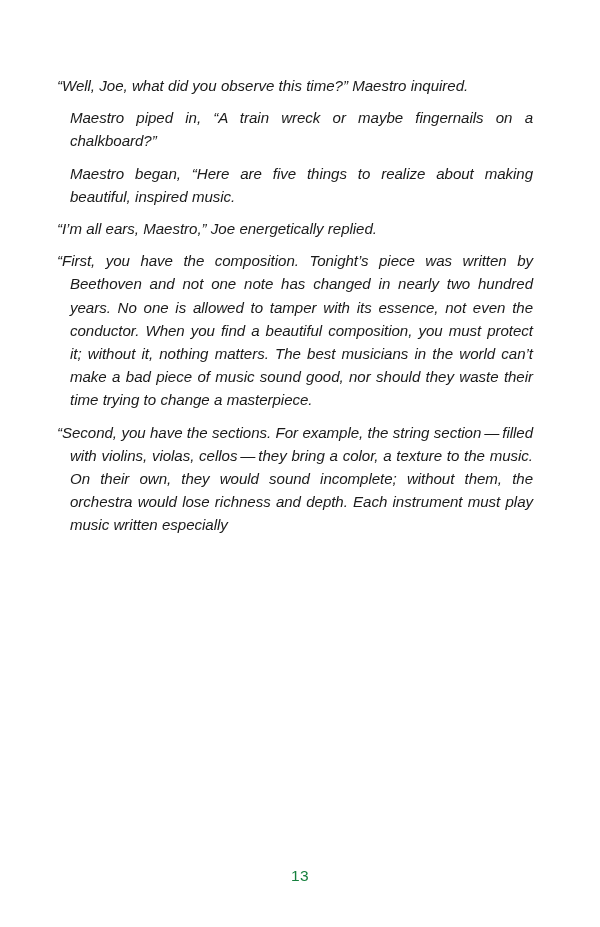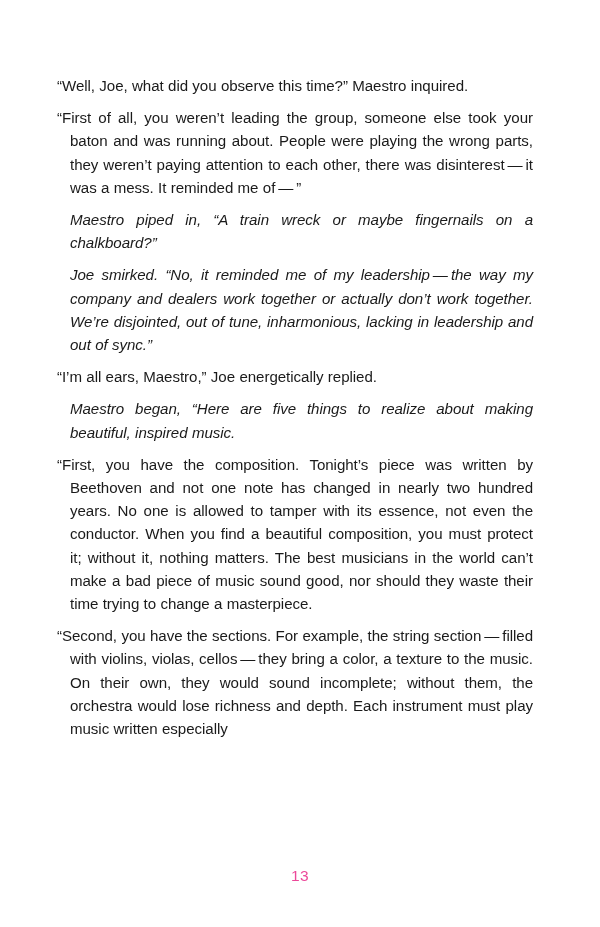--- a/index.html
+++ b/index.html
@@ -42,51 +42,50 @@
     -webkit-hyphens: none;
   }
 
   .para:last-child {
     margin-bottom: 12px;
   }
 
   
   .para.hang {
     text-indent: -13px;
+    font-style: italic;
   }
 
   
   .para.flush {
     text-indent: 0;
     font-style: italic;
   }
 
   .page-number {
     position: absolute;
     left: 0;
     right: 0;
     top: 866px;
     text-align: center;
     font-size: 15.5px;
     line-height: 20px;
-    color: #ec4899;
+    color: #15803d;
     letter-spacing: 0.4px;
   }
 </style>
 </head>
 <body>
 
 <div class="page">
 
   <div class="text-column">
     <p class="para hang">“Well, Joe, what did you observe this time?” Maestro inquired.</p>
-    <p class="para hang">“First of all, you weren’t leading the group, someone else took your baton and was running about. People were playing the wrong parts, they weren’t paying attention to each other, there was disinterest — it was a mess. It reminded me of — ”</p>
     <p class="para flush">Maestro piped in, “A train wreck or maybe fingernails on a chalkboard?”</p>
-    <p class="para flush">Joe smirked. “No, it reminded me of my leadership — the way my company and dealers work together or actually don’t work together. We’re disjointed, out of tune, inharmonious, lacking in leadership and out of sync.”</p>
+    <p class="para flush">Maestro began, “Here are five things to realize about making beautiful, inspired music.</p>
     <p class="para hang">“I’m all ears, Maestro,” Joe energetically replied.</p>
-    <p class="para flush">Maestro began, “Here are five things to realize about making beautiful, inspired music.</p>
     <p class="para hang">“First, you have the composition. Tonight’s piece was written by Beethoven and not one note has changed in nearly two hundred years. No one is allowed to tamper with its essence, not even the conductor. When you find a beautiful composition, you must protect it; without it, nothing matters. The best musicians in the world can’t make a bad piece of music sound good, nor should they waste their time trying to change a masterpiece.</p>
     <p class="para hang">“Second, you have the sections. For example, the string section — filled with violins, violas, cellos — they bring a color, a texture to the music. On their own, they would sound incomplete; without them, the orchestra would lose richness and depth. Each instrument must play music written especially</p>
   </div>
 
   <div class="page-number">13</div>
 
 </div>
 
 </body></html>

